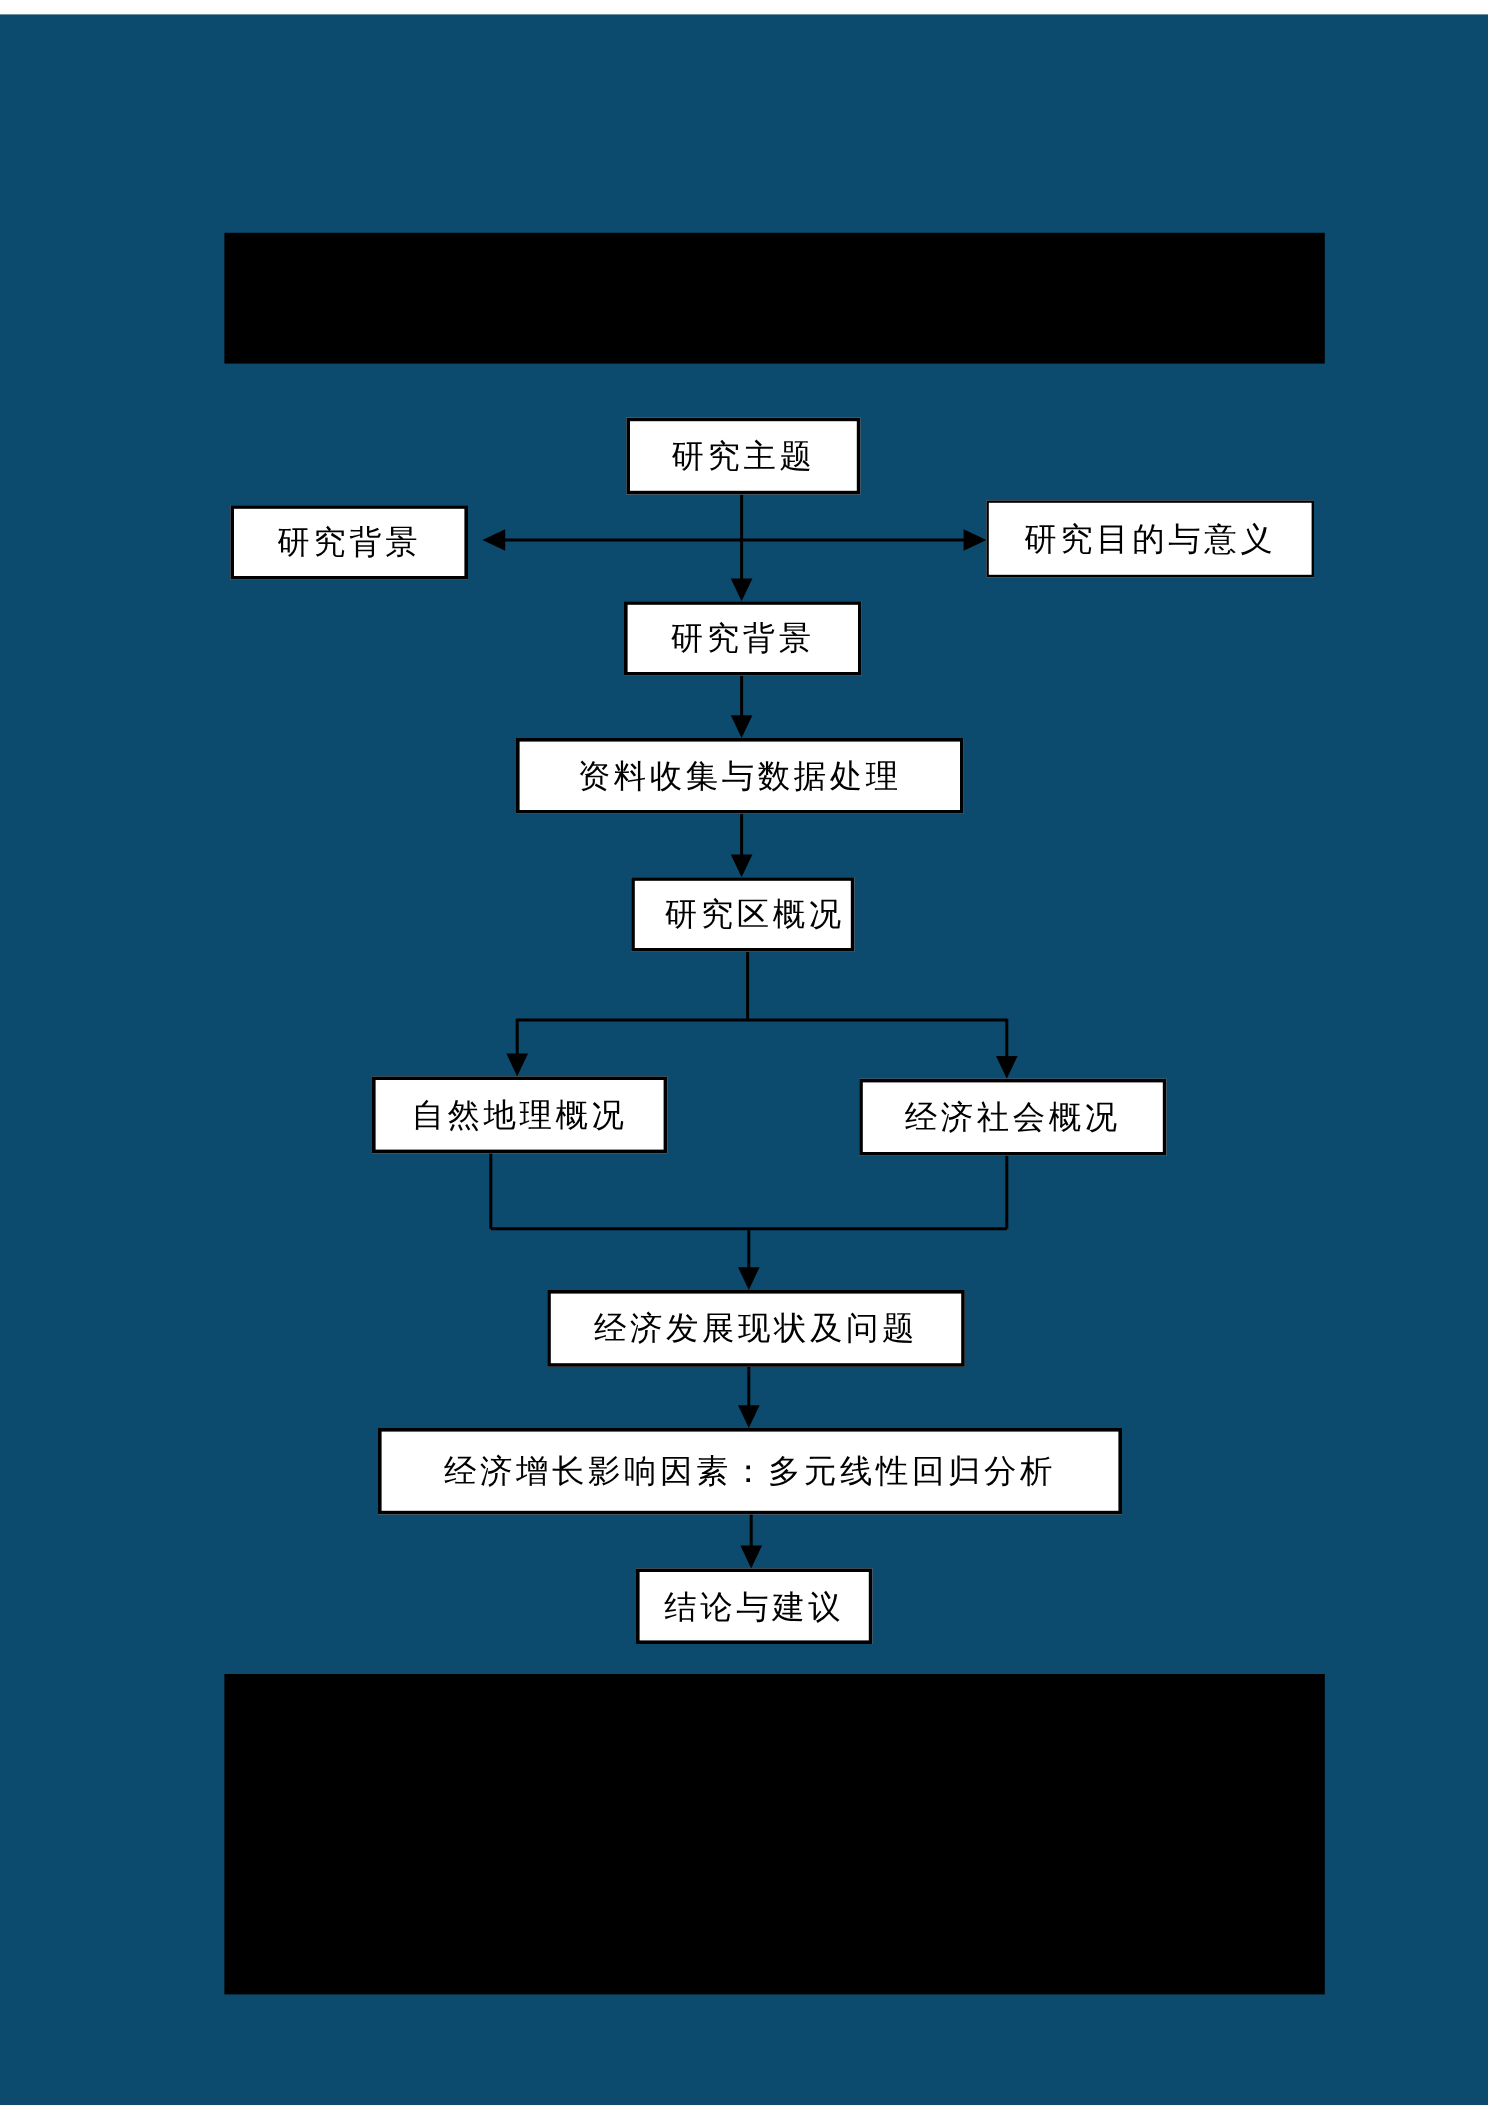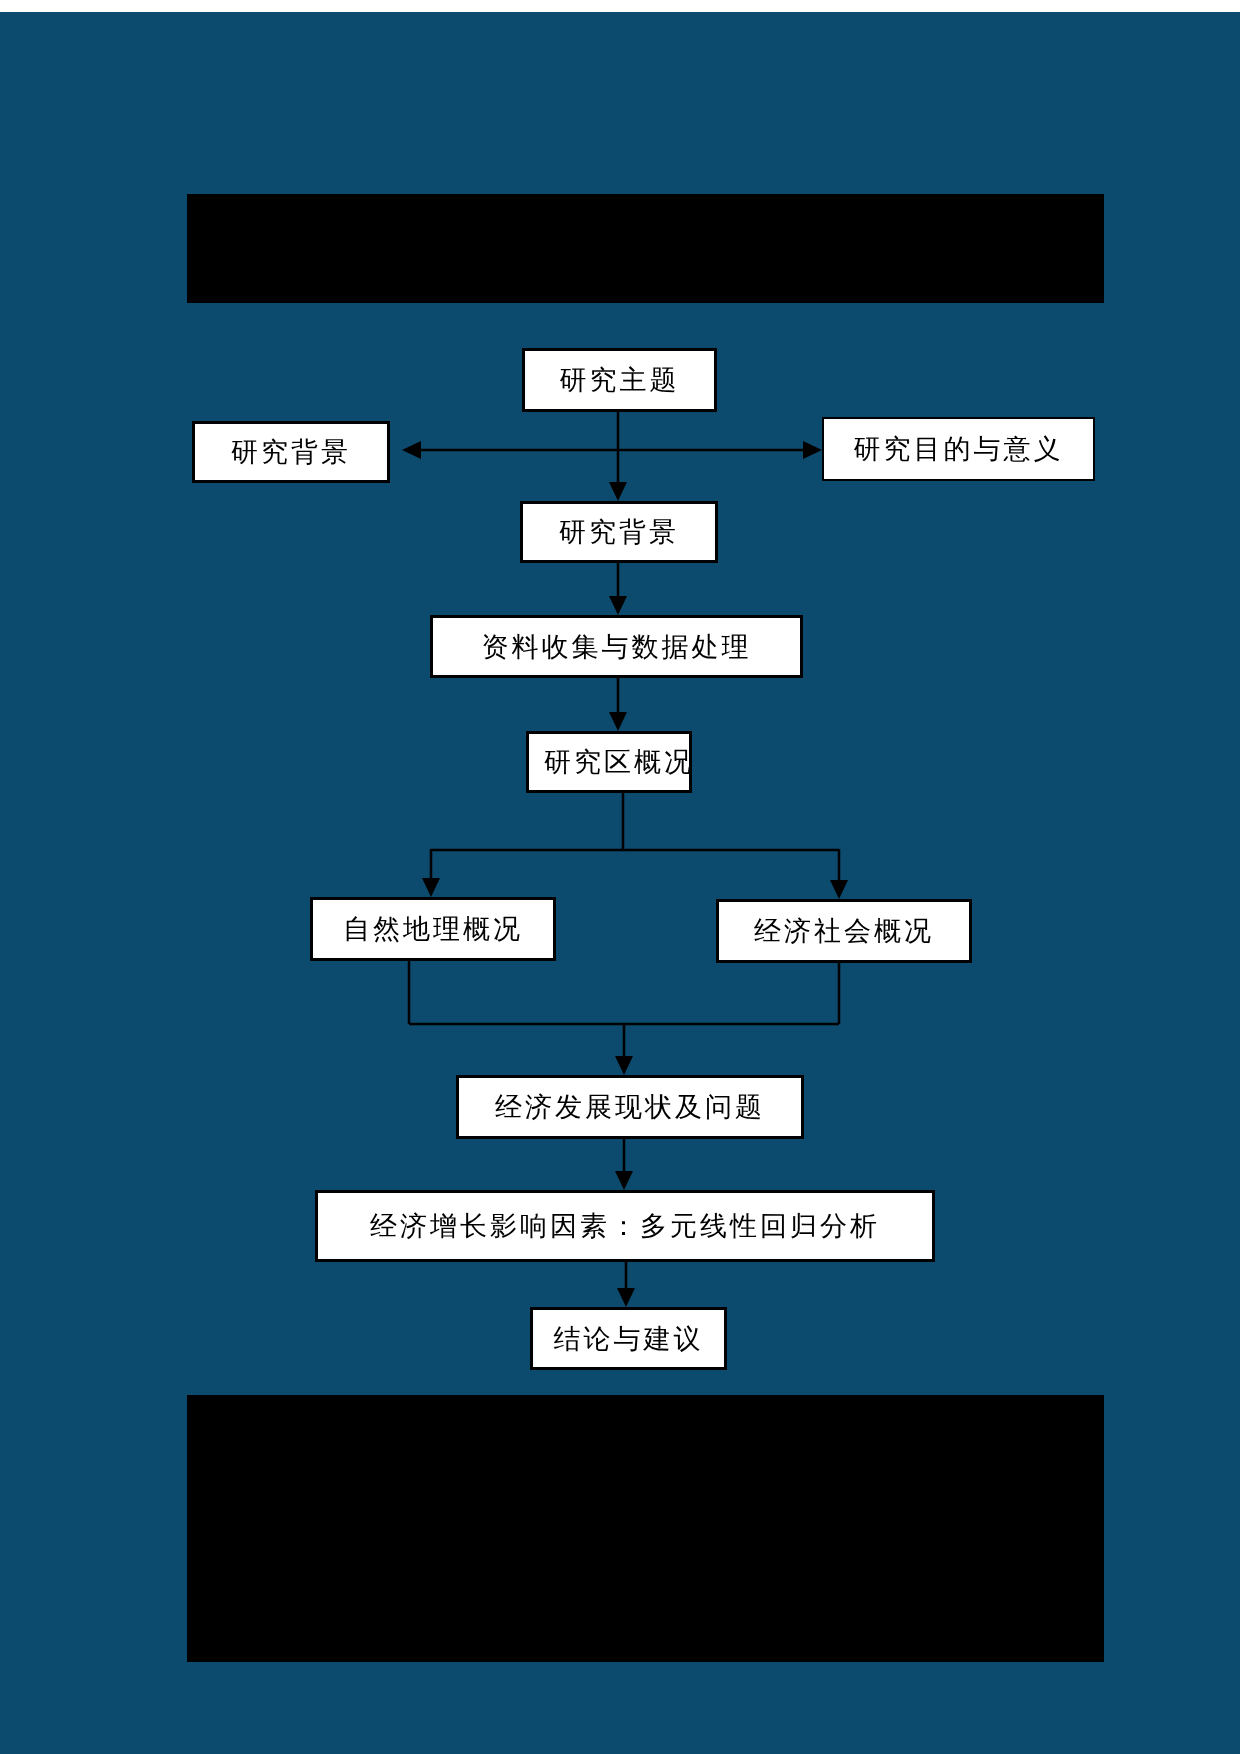--- a/index.html
+++ b/index.html
@@ -87,21 +87,21 @@
   <div class="node" style="left:522px; top:336px; width:195px; height:64px;">研究主题</div>
 
   <div class="node" style="left:192px; top:409px; width:198px; height:62px;">研究背景</div>
 
   <div class="node thin" style="left:822px; top:405px; width:273px; height:64px;">研究目的与意义</div>
 
   <div class="node" style="left:520px; top:489px; width:198px; height:62px;">研究背景</div>
 
   <div class="node" style="left:430px; top:603px; width:373px; height:63px;">资料收集与数据处理</div>
 
-  <div class="node" style="left:526px; top:719px; width:166px; height:62px;padding-left:20px;">研究区概况</div>
+  <div class="node" style="left:526px; top:719px; width:186px; height:62px;padding-left:20px;">研究区概况</div>
 
   <div class="node" style="left:310px; top:885px; width:246px; height:64px;">自然地理概况</div>
 
   <div class="node" style="left:716px; top:887px; width:256px; height:64px;">经济社会概况</div>
 
   <div class="node" style="left:456px; top:1063px; width:348px; height:64px;">经济发展现状及问题</div>
 
   <div class="node" style="left:315px; top:1178px; width:620px; height:72px;">经济增长影响因素：多元线性回归分析</div>
 
   <div class="node" style="left:530px; top:1295px; width:197px; height:63px;">结论与建议</div>

